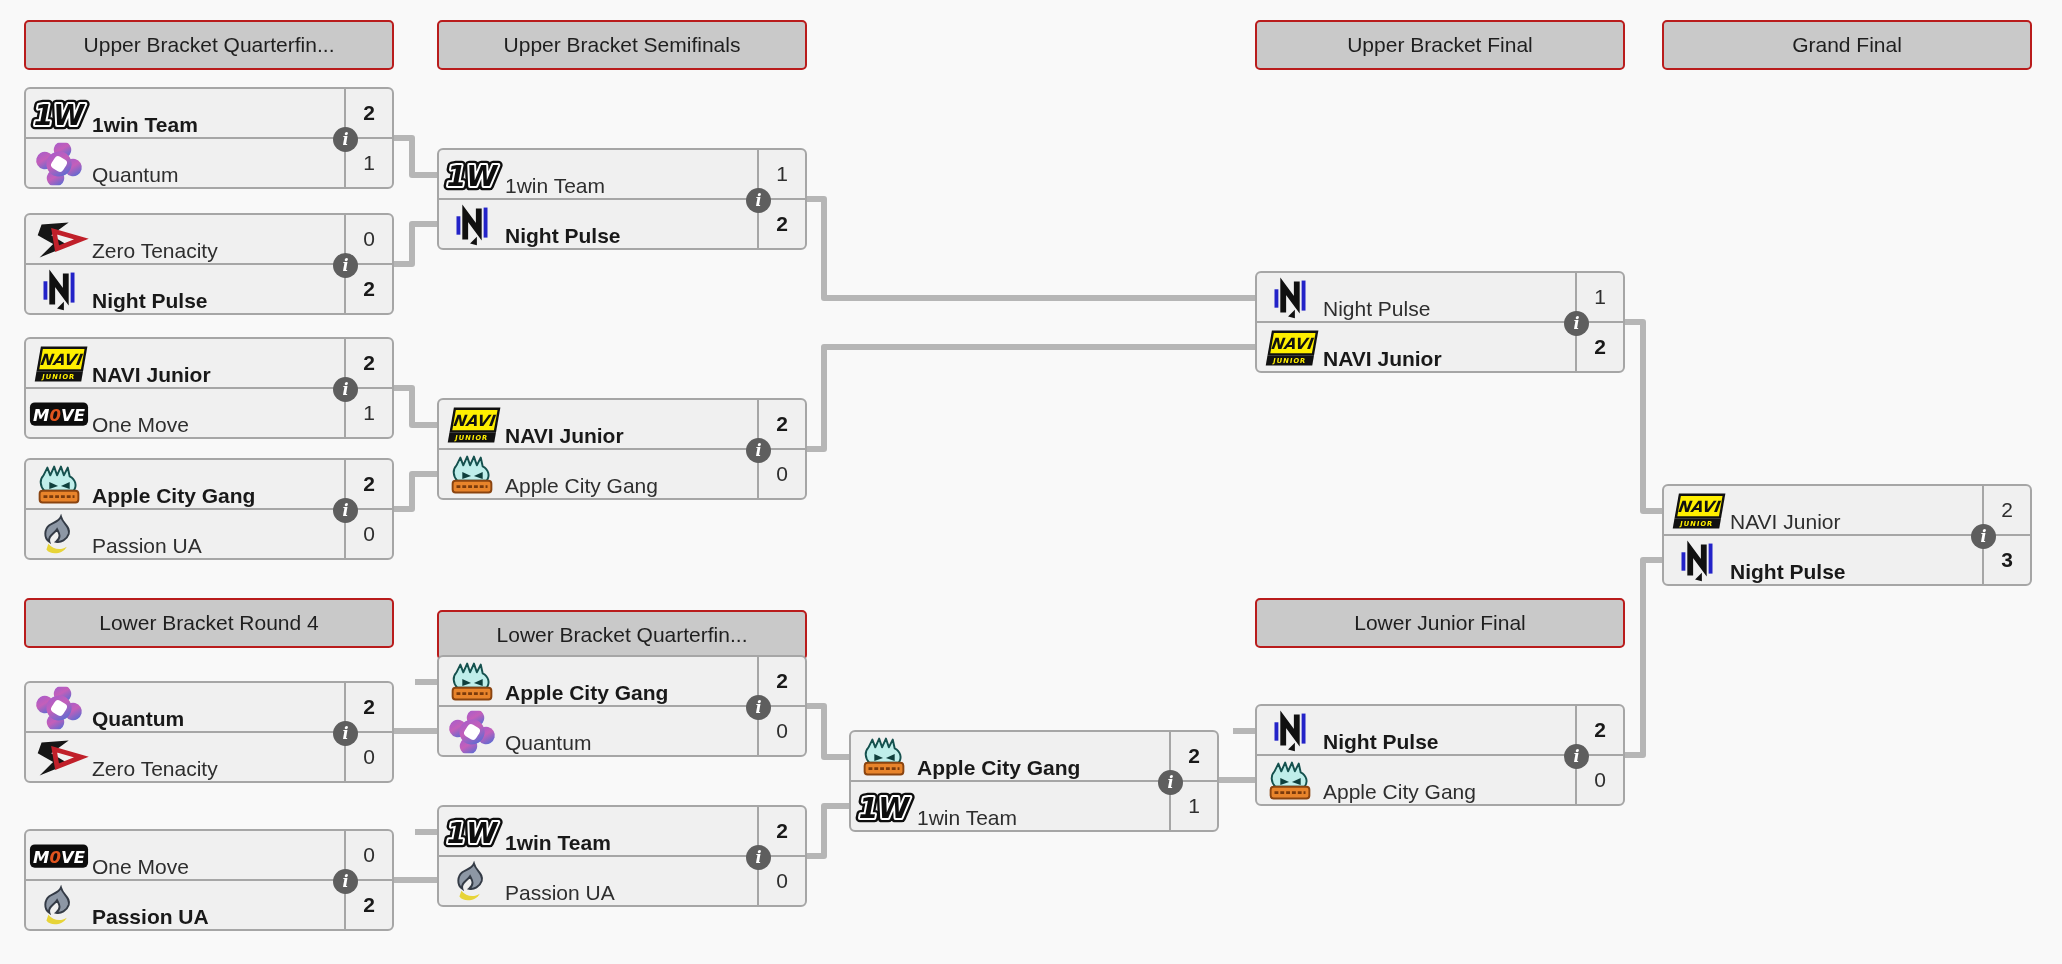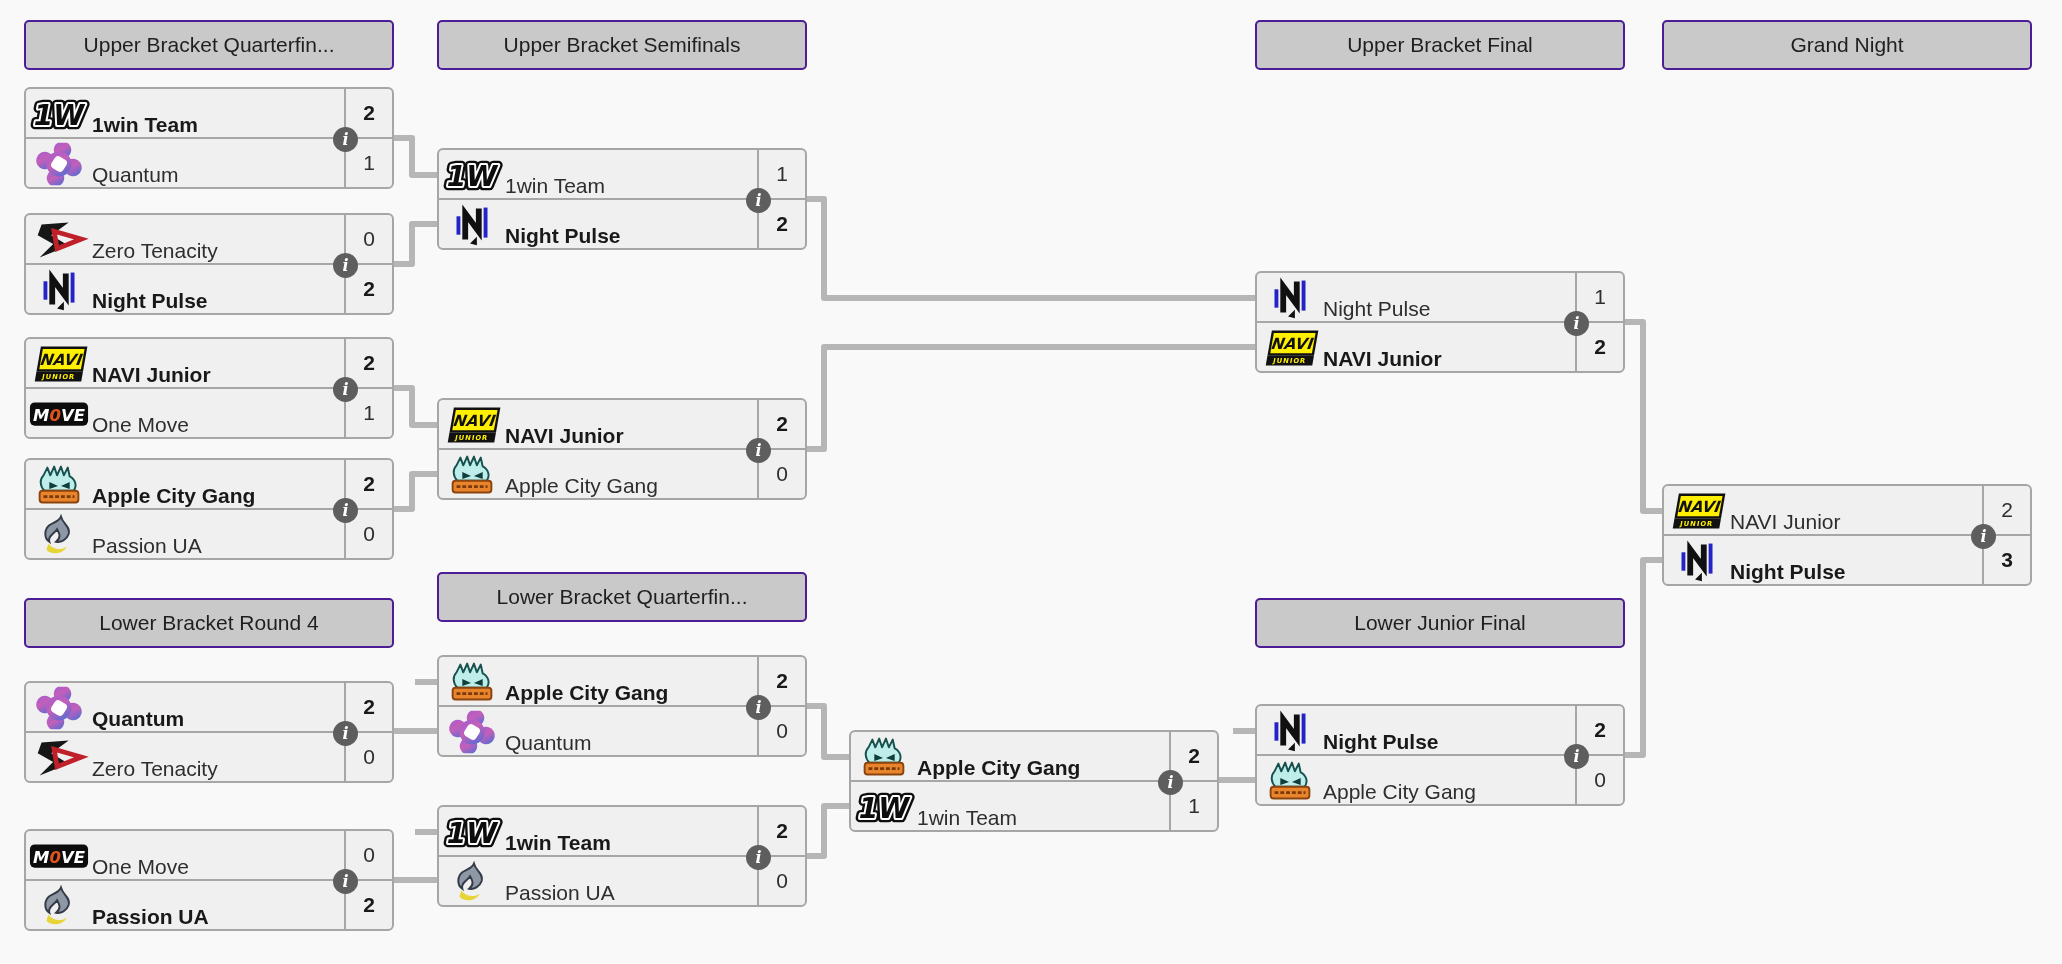--- a/index.html
+++ b/index.html
@@ -7,21 +7,21 @@
     width:2062px;height:964px;
     background:#f9f9f9;
     font-family:"Liberation Sans","DejaVu Sans",sans-serif;
     -webkit-font-smoothing:antialiased;
   }
   .bracket{position:relative;width:2062px;height:964px;overflow:hidden;}
   .wires{position:absolute;left:0;top:0;width:2062px;height:964px;z-index:1;}
 
   .round-header{
     position:absolute;width:370px;height:50px;box-sizing:border-box;
-    background:#c9c9c9;border:2px solid #4c1d95;border-radius:5px;
+    background:#c9c9c9;border:2px solid #b91c1c;border-radius:5px;
     display:flex;align-items:center;justify-content:center;
     font-size:21px;color:#1f1f1f;z-index:2;white-space:nowrap;overflow:hidden;
   }
 
   .match{
     position:absolute;width:370px;height:102px;box-sizing:border-box;
     background:#f0f0f0;border:2px solid #a6a6a6;border-radius:6px;
     z-index:2;
   }
   .row{display:flex;align-items:flex-end;height:48px;position:relative;}
@@ -127,23 +127,23 @@
     <path d="M1219 780 H1255"></path>
     <path d="M1625 755 H1643 V560 H1662"></path>
     <path d="M415 682 H438"></path>
     <path d="M415 832 H438"></path>
     <path d="M1233 731 H1256"></path>
   </svg>
 
   <div class="round-header" style="left:24px;top:20px">Upper Bracket Quarterfin...</div>
   <div class="round-header" style="left:437px;top:20px">Upper Bracket Semifinals</div>
   <div class="round-header" style="left:1255px;top:20px">Upper Bracket Final</div>
-  <div class="round-header" style="left:1662px;top:20px">Grand Night</div>
+  <div class="round-header" style="left:1662px;top:20px">Grand Final</div>
   <div class="round-header" style="left:24px;top:598px">Lower Bracket Round 4</div>
-  <div class="round-header" style="left:437px;top:572px">Lower Bracket Quarterfin...</div>
+  <div class="round-header" style="left:437px;top:610px">Lower Bracket Quarterfin...</div>
   <div class="round-header" style="left:1255px;top:598px">Lower Junior Final</div>
 
   <div class="match" style="left:24px;top:87px">
     <div class="row top winner">
       <span class="logo">
           <svg viewBox="0 0 64 44">
             <use href="#logo-1win"></use>
           </svg>
         </span>
       <span class="tname">1win Team</span>

